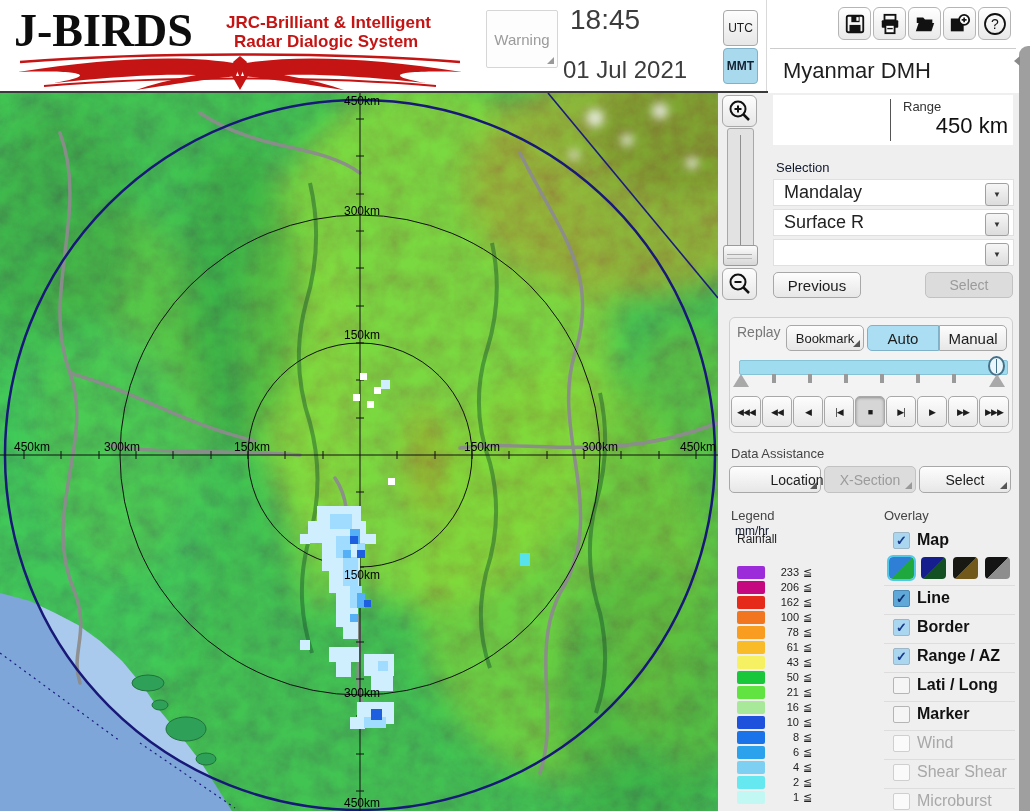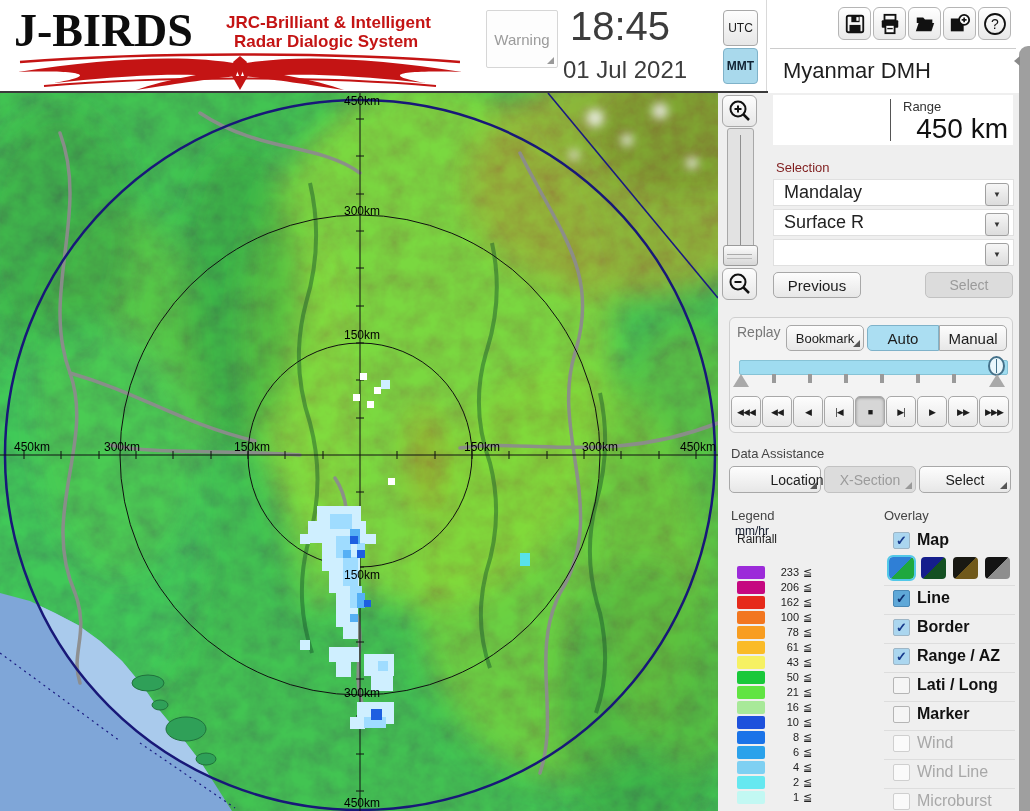--- a/index.html
+++ b/index.html
@@ -65,21 +65,21 @@
         <path d="M230 6 l7 6 -7 16 -7 -16 z" fill="#C41414"></path>
         <path d="M222 26 h16 l-8 14 z" fill="#C41414"></path>
       </svg>
     </div>
 
     <div class="abs btn" style="left:486px;top:10px;width:72px;height:58px;background:#fdfdfd;border-color:#d6d6d6;border-radius:2px;">
       <span style="font-size:15px;color:#9b9b9b;">Warning</span>
       <span class="fold dim"></span>
     </div>
 
-    <span class="abs" style="left:570px;top:4px;font-size:40px;color:#3c3c3c;">18:45</span>
+    <span class="abs" style="left:570px;top:4px;font-size:28px;color:#3c3c3c;">18:45</span>
     <span class="abs" style="left:563px;top:56px;font-size:24px;color:#3c3c3c;">01 Jul 2021</span>
 
     <div class="abs btn" style="left:723px;top:10px;width:35px;height:36px;border-radius:4px;">
       <span style="font-size:12px;">UTC</span>
     </div>
     <div class="abs btn sel" style="left:723px;top:48px;width:35px;height:36px;border-radius:4px;background:#A9D9EC;">
       <span style="font-size:12px;font-weight:bold;color:#123;">MMT</span>
     </div>
     <div class="abs" style="left:766px;top:0;width:1px;height:91px;background:#d9d9d9;"></div>
 
@@ -300,23 +300,23 @@
         <line x1="15.5" y1="15.5" x2="21" y2="21" stroke="#111" stroke-width="2.5"></line>
       </svg>
     </div>
   </div>
 
   <div>
 
     <div class="abs" style="left:773px;top:95px;width:240px;height:50px;background:#fff;"></div>
     <div class="abs" style="left:890px;top:99px;width:1px;height:42px;background:#555;"></div>
     <span class="abs" style="left:903px;top:99px;font-size:13px;color:#333;">Range</span>
-    <span class="abs" style="left:890px;top:113px;width:118px;text-align:right;font-size:28px;color:#111;">450 km</span>
-
-    <span class="abs" style="left:776px;top:160px;font-size:13px;color:#7f1d1d;">Selection</span>
+    <span class="abs" style="left:890px;top:113px;width:118px;text-align:right;font-size:22px;color:#111;">450 km</span>
+
+    <span class="abs" style="left:776px;top:160px;font-size:13px;color:#0f172a;">Selection</span>
     <div class="abs ddrow" style="left:773px;top:179px;width:241px;height:27px;">
       <span>Mandalay</span>
       <span class="ddbtn">▼</span>
     </div>
     <div class="abs ddrow" style="left:773px;top:209px;width:241px;height:27px;">
       <span>Surface R</span>
       <span class="ddbtn">▼</span>
     </div>
     <div class="abs ddrow" style="left:773px;top:239px;width:241px;height:27px;">
       <span></span>
@@ -521,19 +521,19 @@
 
     <div class="abs cb un" style="left:893px;top:706px;"></div>
     <span class="abs ovlabel" style="left:917px;top:705px;">Marker</span>
     <div class="abs sep" style="left:884px;top:730px;width:131px;"></div>
 
     <div class="abs cb dis" style="left:893px;top:735px;"></div>
     <span class="abs ovlabel dim" style="left:917px;top:734px;">Wind</span>
     <div class="abs sep" style="left:884px;top:759px;width:131px;"></div>
 
     <div class="abs cb dis" style="left:893px;top:764px;"></div>
-    <span class="abs ovlabel dim" style="left:917px;top:763px;">Wind Line</span>
+    <span class="abs ovlabel dim" style="left:917px;top:763px;">Shear Shear</span>
     <div class="abs sep" style="left:884px;top:788px;width:131px;"></div>
 
     <div class="abs cb dis" style="left:893px;top:793px;"></div>
     <span class="abs ovlabel dim" style="left:917px;top:792px;">Microburst</span>
   </div>
 </div>
 
 </body></html>

